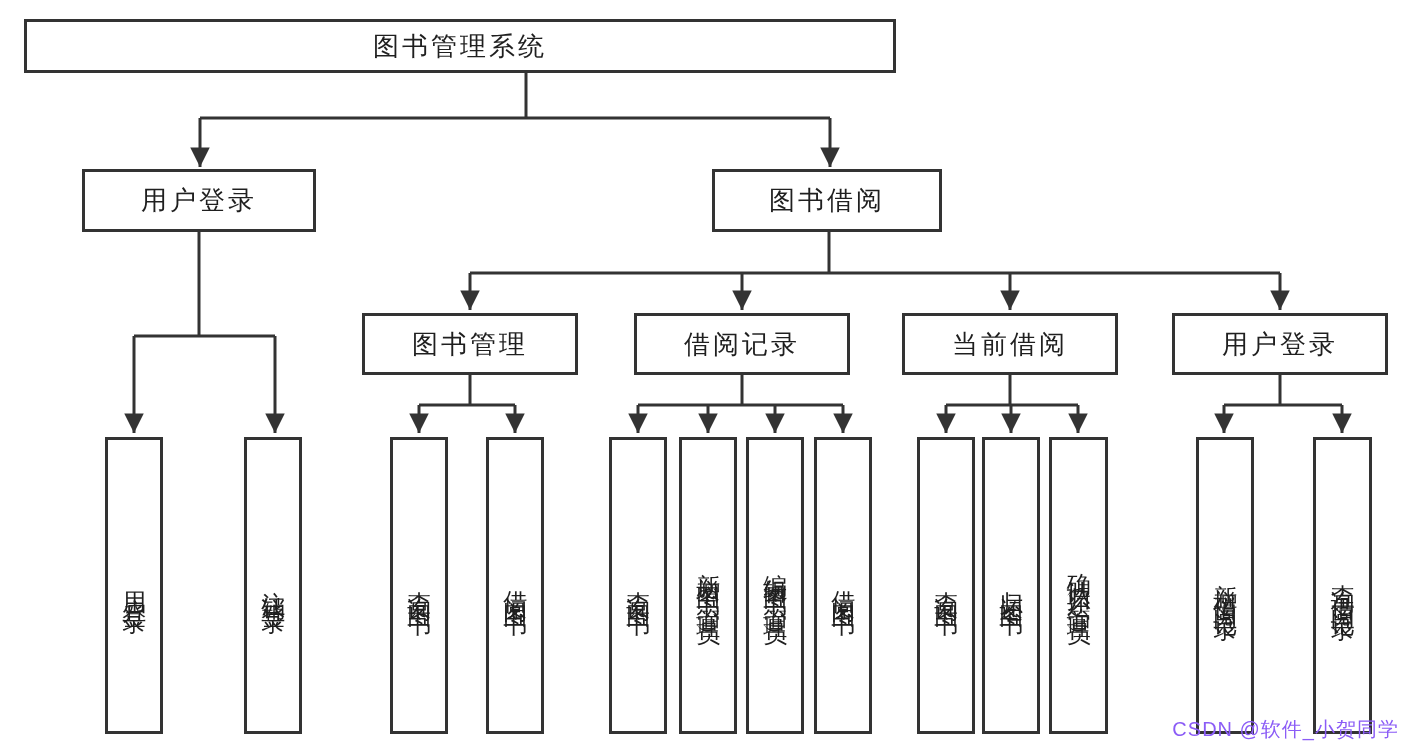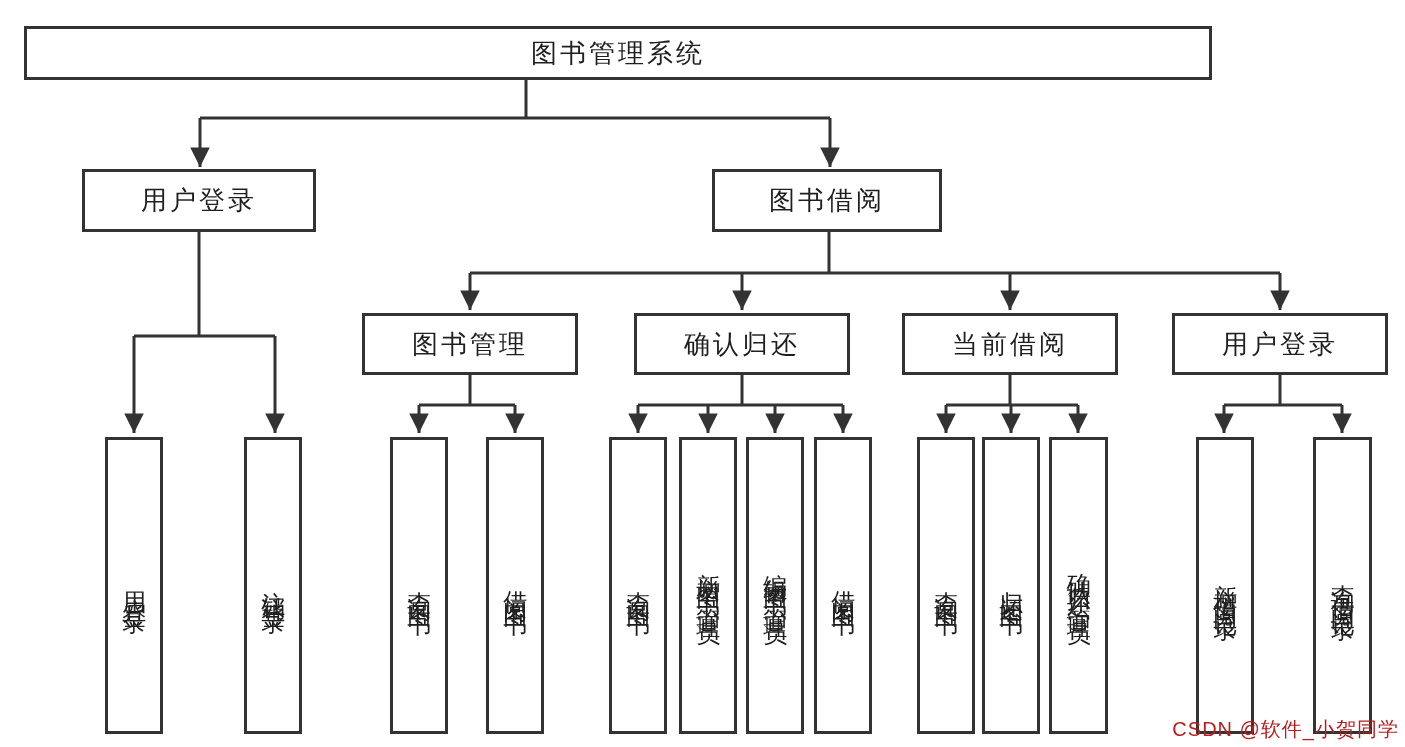--- a/index.html
+++ b/index.html
@@ -28,21 +28,21 @@
     writing-mode:vertical-lr;
     text-orientation:mixed;
     font-size:24px;
     letter-spacing:7px;
     white-space:normal;
   }
   .watermark{
     position:absolute;
     right:6px;bottom:4px;
     font-size:20px;
-    color:#b91c1c;
+    color:#8b5cf6;
     letter-spacing:1px;
     font-family:"Liberation Sans", sans-serif;
   }
 </style>
 </head>
 <body>
 
 <div class="canvas">
 
   <svg class="wires" width="1405" height="747" viewBox="0 0 1405 747" xmlns="http://www.w3.org/2000/svg">
@@ -83,27 +83,27 @@
       <path d="M775,405 V433"></path>
       <path d="M843,405 V433"></path>
       <path d="M946,405 V433"></path>
       <path d="M1011,405 V433"></path>
       <path d="M1078,405 V433"></path>
       <path d="M1224,405 V433"></path>
       <path d="M1342,405 V433"></path>
     </g>
   </svg>
 
-  <div class="node" style="left:24px;top:26px;width:1188px;height:54px">图书管理系统</div>
+  <div class="node" style="left:24px;top:19px;width:872px;height:54px">图书管理系统</div>
 
   <div class="node" style="left:82px;top:169px;width:234px;height:63px">用户登录</div>
   <div class="node" style="left:712px;top:169px;width:230px;height:63px">图书借阅</div>
 
   <div class="node" style="left:362px;top:313px;width:216px;height:62px">图书管理</div>
-  <div class="node" style="left:634px;top:313px;width:216px;height:62px">确认归还</div>
+  <div class="node" style="left:634px;top:313px;width:216px;height:62px">借阅记录</div>
   <div class="node" style="left:902px;top:313px;width:216px;height:62px">当前借阅</div>
   <div class="node" style="left:1172px;top:313px;width:216px;height:62px">用户登录</div>
 
   <div class="node v" style="left:105px;top:437px;width:58px;height:297px">用户登录</div>
   <div class="node v" style="left:244px;top:437px;width:58px;height:297px">注销登录</div>
 
   <div class="node v" style="left:390px;top:437px;width:58px;height:297px">查询图书</div>
   <div class="node v" style="left:486px;top:437px;width:58px;height:297px">借阅图书</div>
 
   <div class="node v" style="left:609px;top:437px;width:58px;height:297px">查询图书</div>

